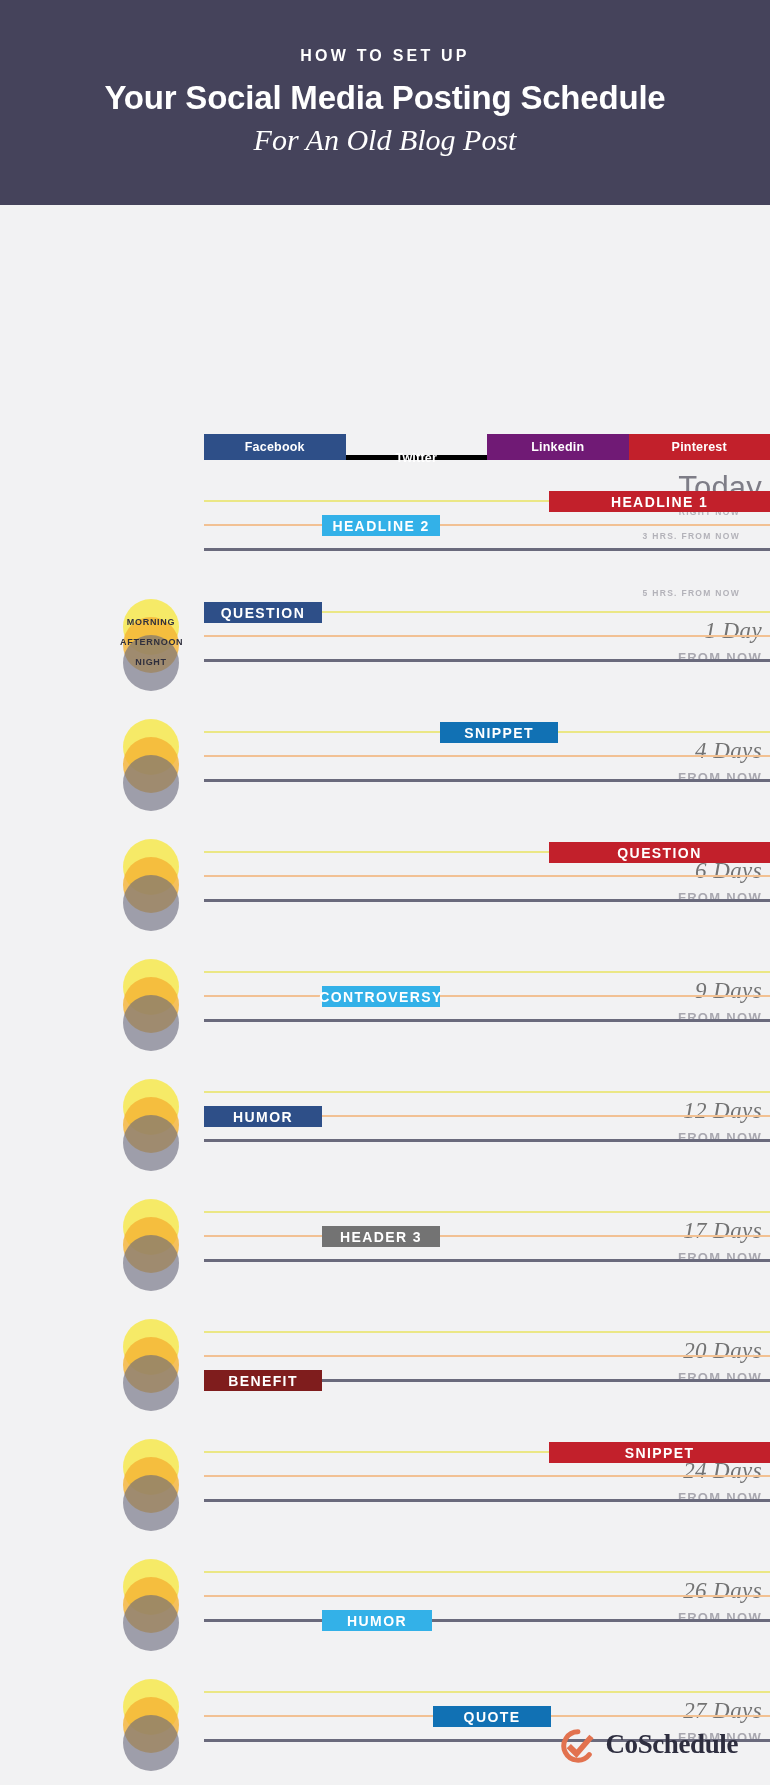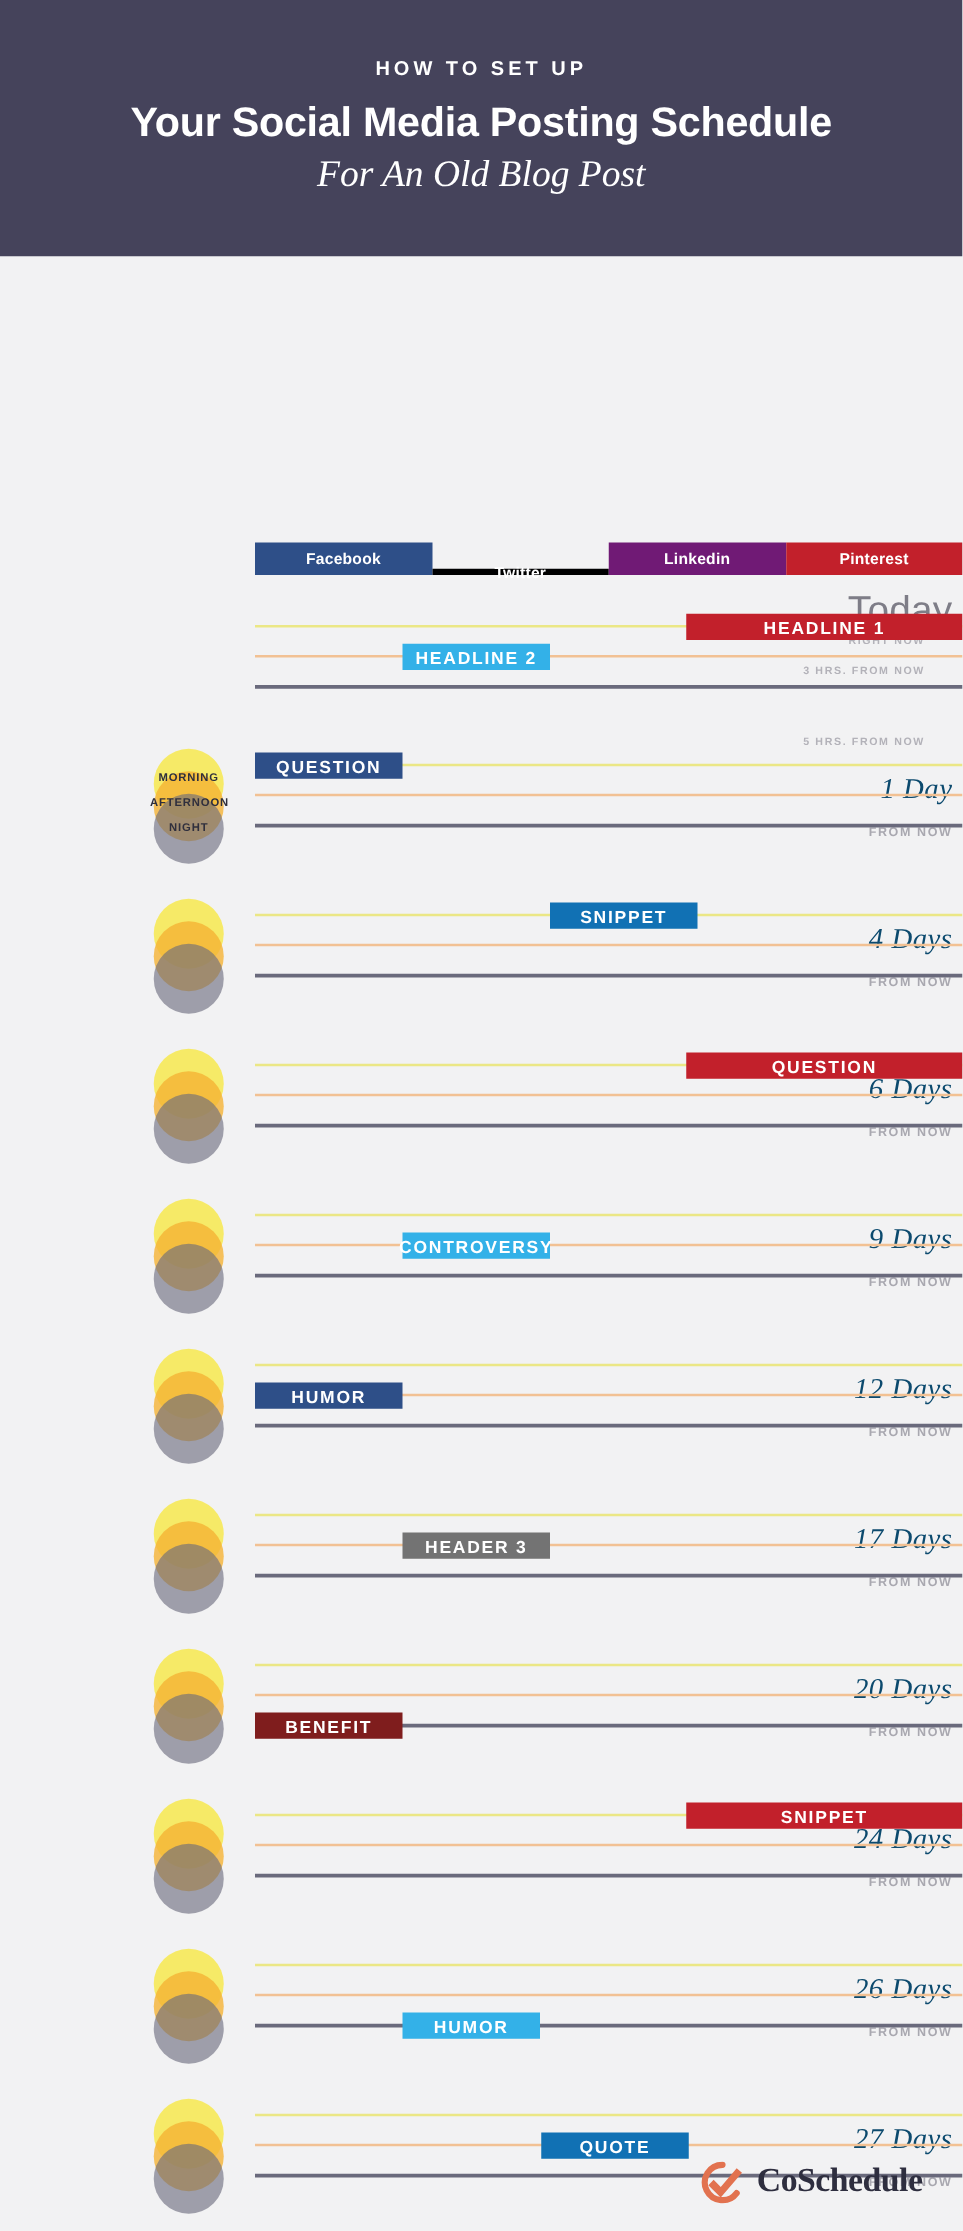--- a/index.html
+++ b/index.html
@@ -79,30 +79,30 @@
     position: absolute;
     right: 0;
     text-align: right;
     width: 100%;
     padding-right: 8px;
   }
   .day-label {
     font-family: "Liberation Serif", serif;
     font-style: italic;
     font-size: 23px;
-    color: #0c4a6e;
+    color: #737373;
     letter-spacing: 0.4px;
     line-height: 1;
   }
   .day-sub {
-    font-size: 10px;
+    font-size: 13px;
     color: #a9a8b0;
     letter-spacing: 1.3px;
     font-weight: bold;
-    margin-top: 20px;
+    margin-top: 9px;
     line-height: 1;
   }
   .today-label {
     font-size: 31px;
     color: #7e7d87;
     font-weight: normal;
     letter-spacing: 0.2px;
     line-height: 1;
   }
   .time-label {

